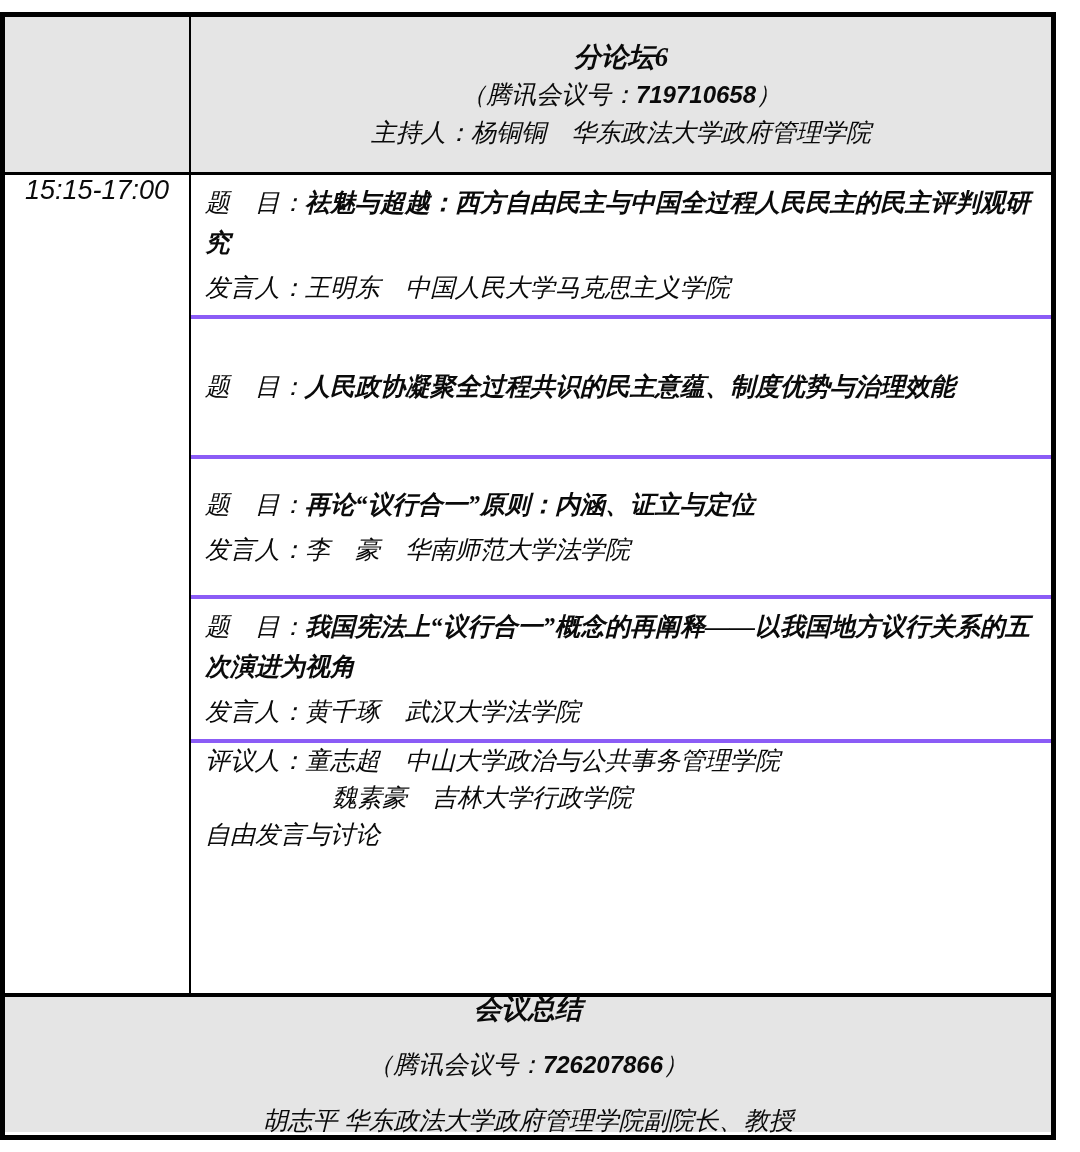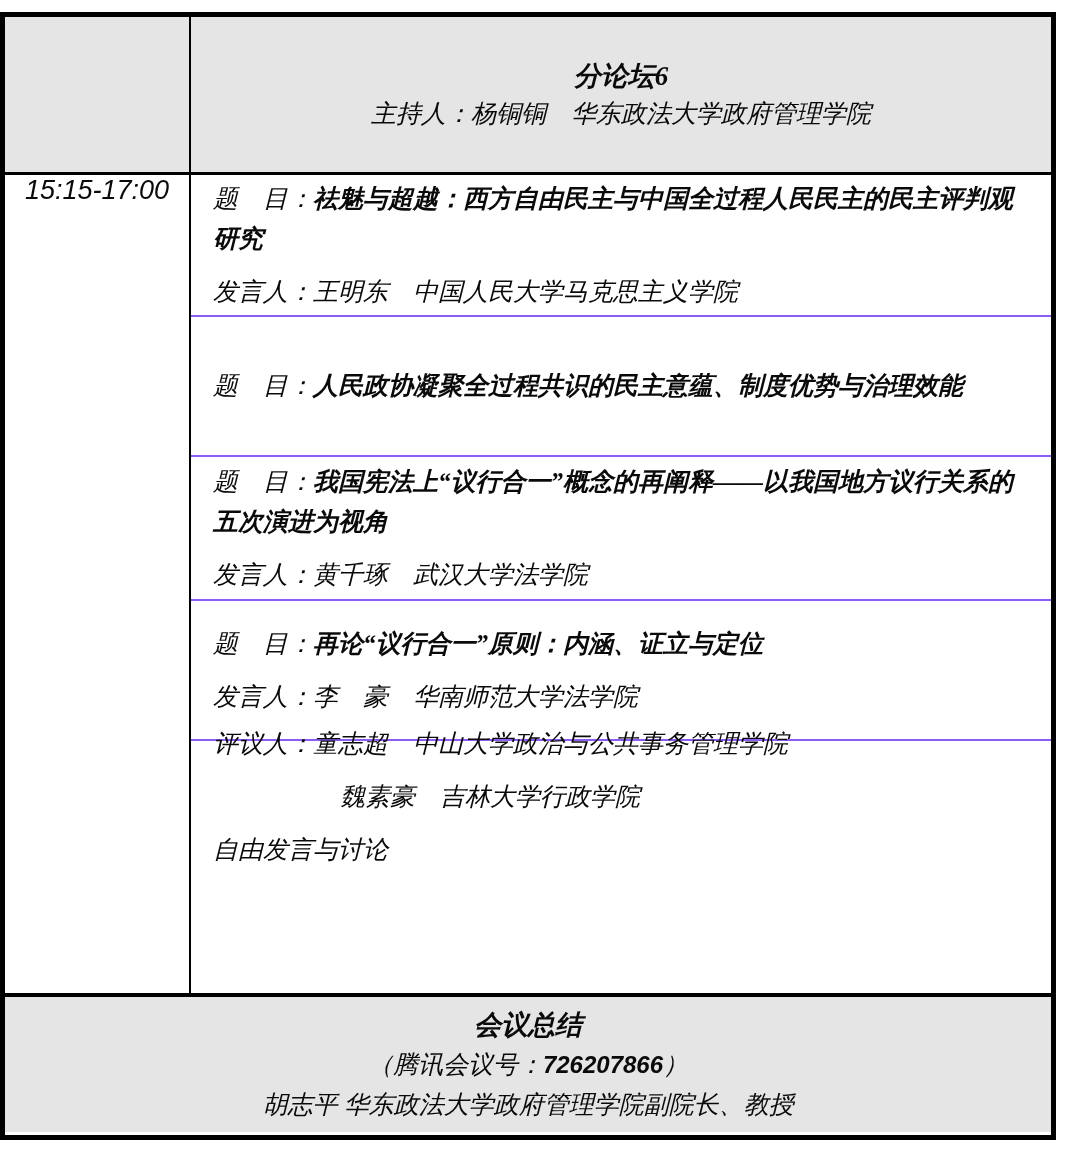--- a/index.html
+++ b/index.html
@@ -29,80 +29,81 @@
   .header-cell {
     flex:1; display:flex; flex-direction:column; justify-content:center;
     text-align:center; line-height:38px; font-size:25px;
   }
   .forum-title { font-size:27px; font-weight:bold; }
   
   .agenda-row {
     box-sizing:border-box; display:flex; flex-direction:column; justify-content:center;
     padding:0 14px; font-size:25px; line-height:40px;
   }
-  .agenda-row + .agenda-row { border-top:2px solid #8b5cf6; }
+  .agenda-row + .agenda-row { border-top:4px solid #8b5cf6; }
   .r1 { height:140px; } .r2 { height:140px; } .r3 { height:144px; }
   .r4 { height:140px; } .r5 { height:142px; } .r6 { height:112px; line-height:37px; }
-  .agenda-row p { margin:8px; }
+  .agenda-row p { margin:0; }
   .item-title { font-weight:bold; }
   .speaker-line { margin-top:5px !important; }
   .indent-2 { padding-left:127px; }
   
   .time-text {
     font-family:"Liberation Sans","DejaVu Sans",sans-serif;
     font-size:27px; letter-spacing:0;
   }
   
   .footer-cell {
     flex:1; display:flex; flex-direction:column; justify-content:center;
-    text-align:center; line-height:40px; font-size:25px;
+    text-align:center; line-height:40px; font-size:25px;gap:16px;
   }
   .summary-title { font-size:27px; font-weight:bold; }
   
   .num {
     font-family:"Liberation Sans","DejaVu Sans",sans-serif;
     font-weight:bold; font-size:24px;
   }
 </style>
 </head>
 <body>
 
 <div class="schedule-table">
 
   <div class="sec-header">
     <div class="col-time"></div>
     <div class="header-cell">
       <div class="forum-title">分论坛6</div>
+      <div><span>（腾讯会议号：</span><span class="num">719710658</span><span>）</span></div>
       <div>主持人：杨铜铜　华东政法大学政府管理学院</div>
     </div>
   </div>
 
   <div class="sec-main">
     <div class="col-time">
       <span class="time-text">15:15-17:00</span>
     </div>
     <div class="col-content">
 
       <div class="agenda-row r1">
         <p><span>题　目：</span><span class="item-title">祛魅与超越：西方自由民主与中国全过程人民民主的民主评判观研究</span></p>
         <p class="speaker-line"><span>发言人：</span><span>王明东　中国人民大学马克思主义学院</span></p>
       </div>
 
       <div class="agenda-row r2">
         <p><span>题　目：</span><span class="item-title">人民政协凝聚全过程共识的民主意蕴、制度优势与治理效能</span></p>
       </div>
 
+      <div class="agenda-row r4">
+        <p><span>题　目：</span><span class="item-title">再论“议行合一”原则：内涵、证立与定位</span></p>
+        <p class="speaker-line"><span>发言人：</span><span>李　豪　华南师范大学法学院</span></p>
+      </div>
+
       <div class="agenda-row r3">
         <p><span>题　目：</span><span class="item-title">我国宪法上“议行合一”概念的再阐释——以我国地方议行关系的五次演进为视角</span></p>
         <p class="speaker-line"><span>发言人：</span><span>黄千琢　武汉大学法学院</span></p>
-      </div>
-
-      <div class="agenda-row r4">
-        <p><span>题　目：</span><span class="item-title">再论“议行合一”原则：内涵、证立与定位</span></p>
-        <p class="speaker-line"><span>发言人：</span><span>李　豪　华南师范大学法学院</span></p>
       </div>
 
 
       <div class="agenda-row r6">
         <p><span>评议人：</span><span>童志超　中山大学政治与公共事务管理学院</span></p>
         <p class="indent-2"><span>魏素豪　吉林大学行政学院</span></p>
         <p>自由发言与讨论</p>
       </div>
 
     </div>

